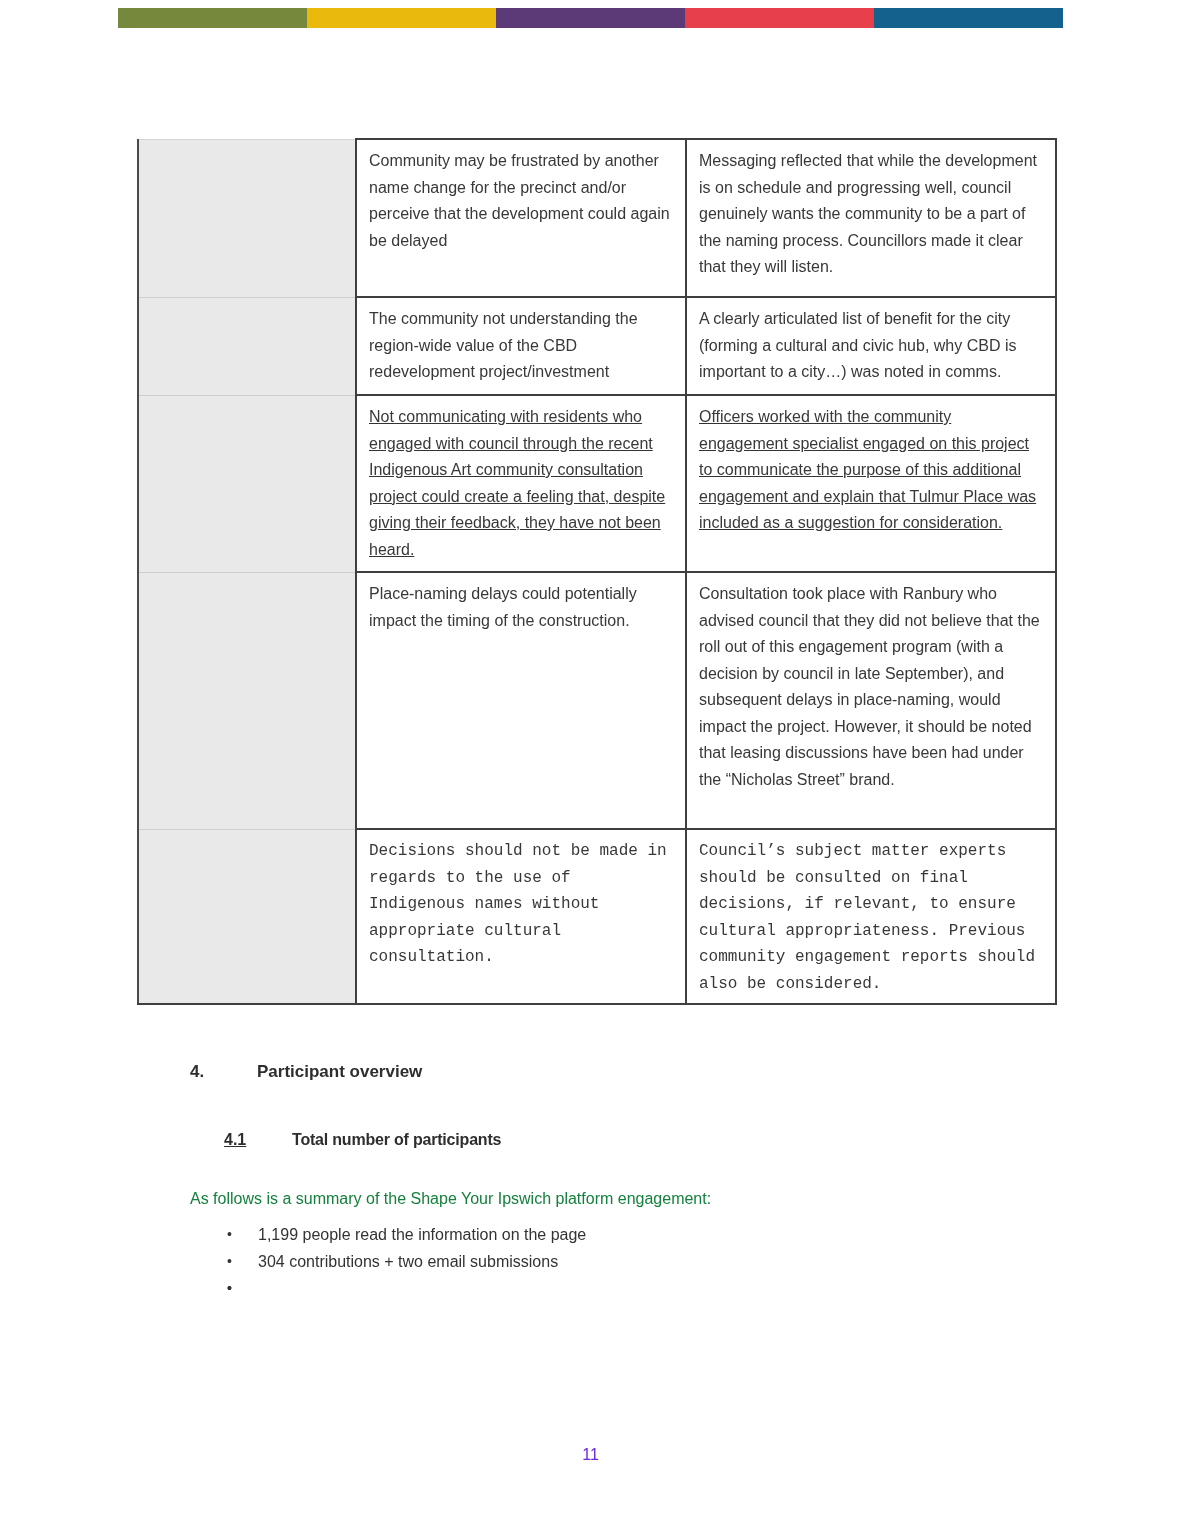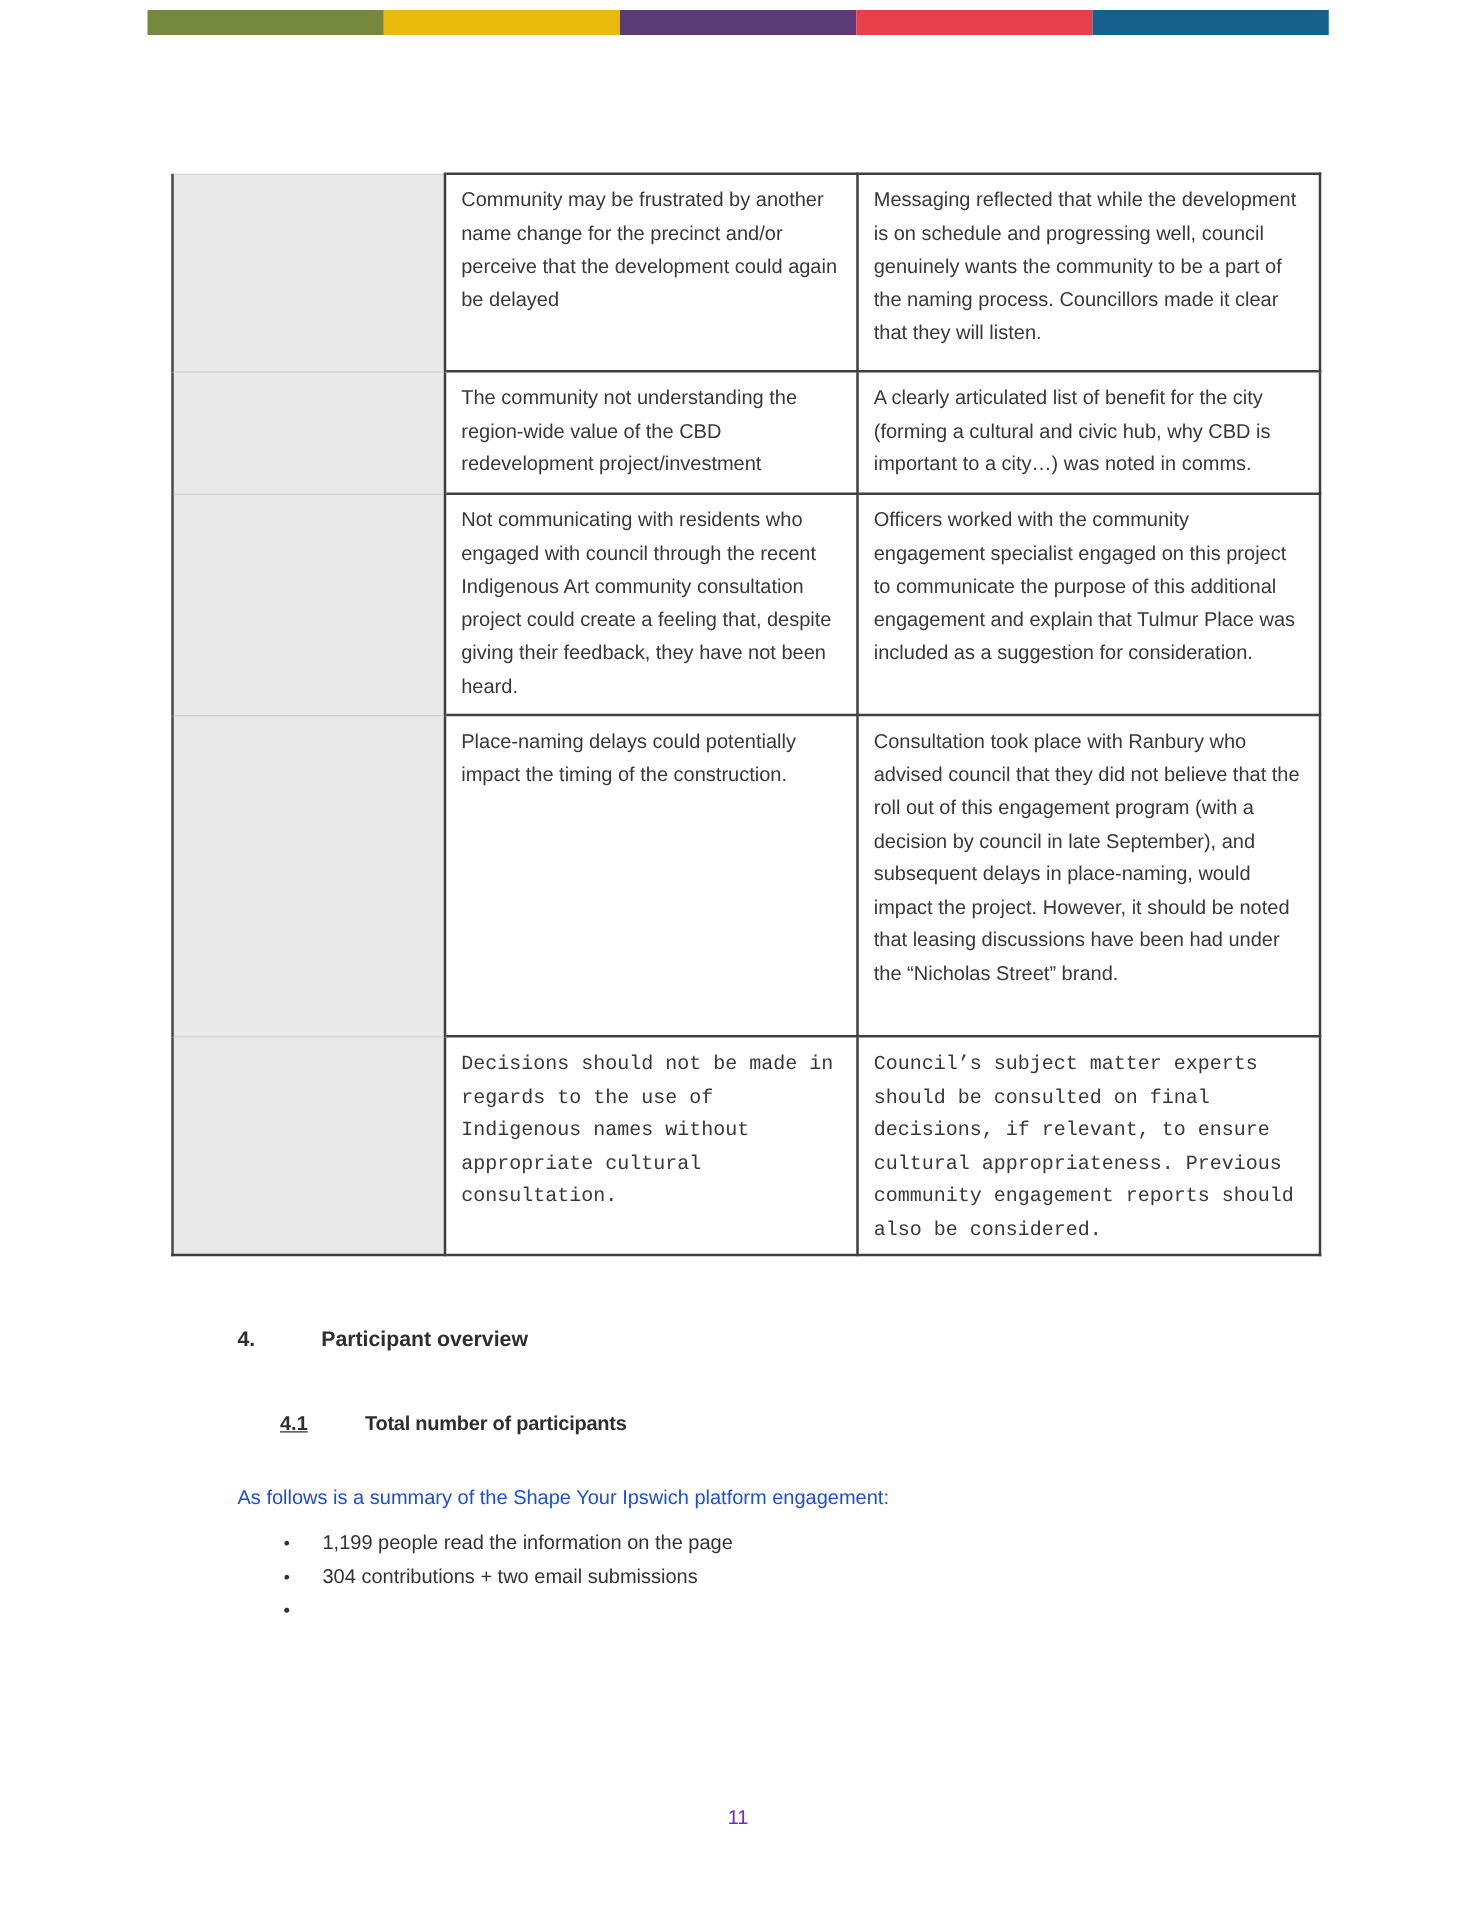--- a/index.html
+++ b/index.html
@@ -43,21 +43,21 @@
     border-left:2px solid #4a4a4a;
     border-right:2px solid #3f3f3f;
   }
   .risk-table tr:first-child td.cat { border-top:1px solid #d6d6d6; }
   .risk-table tr:last-child td.cat { border-bottom:2px solid #3f3f3f; }
   .col-cat { width:218px; }
   .col-risk { width:330px; }
   .col-mit { width:370px; }
   .r1 { height:158px; }
   .r2 { height:98px;margin-left:35px; }
-  .r3 { height:177px; }
+  .r3 { height:177px;text-decoration:underline; }
   .r4 { height:257px; }
   .r5 { height:153px;font-family:Liberation Mono, monospace; }
 
   
   .section-heading {
     position:absolute; left:190px; top:1062px;
     display:flex;
     font-weight:bold; font-size:17px; color:#2e2e2e;
   }
   .section-heading .num { width:67px; }
@@ -65,21 +65,21 @@
     position:absolute; left:224px; top:1131px;
     display:flex;
     font-weight:bold; font-size:16px; color:#2e2e2e;
     letter-spacing:-0.2px;
   }
   .subsection-heading .num { width:68px; letter-spacing:0;text-decoration:underline; }
 
   
   .intro {
     position:absolute; left:190px; top:1186px;
-    width:840px; font-size:16px; line-height:26px; color:#1d4ed8;
+    width:840px; font-size:16px; line-height:26px; color:#15803d;
   }
   .bullet-list {
     position:absolute; left:225px; top:1221px;
     width:760px;
     list-style:none;
     font-size:16px; line-height:27px; color:#333333;
   }
   .bullet-list li {
     position:relative;
     padding-left:33px;

